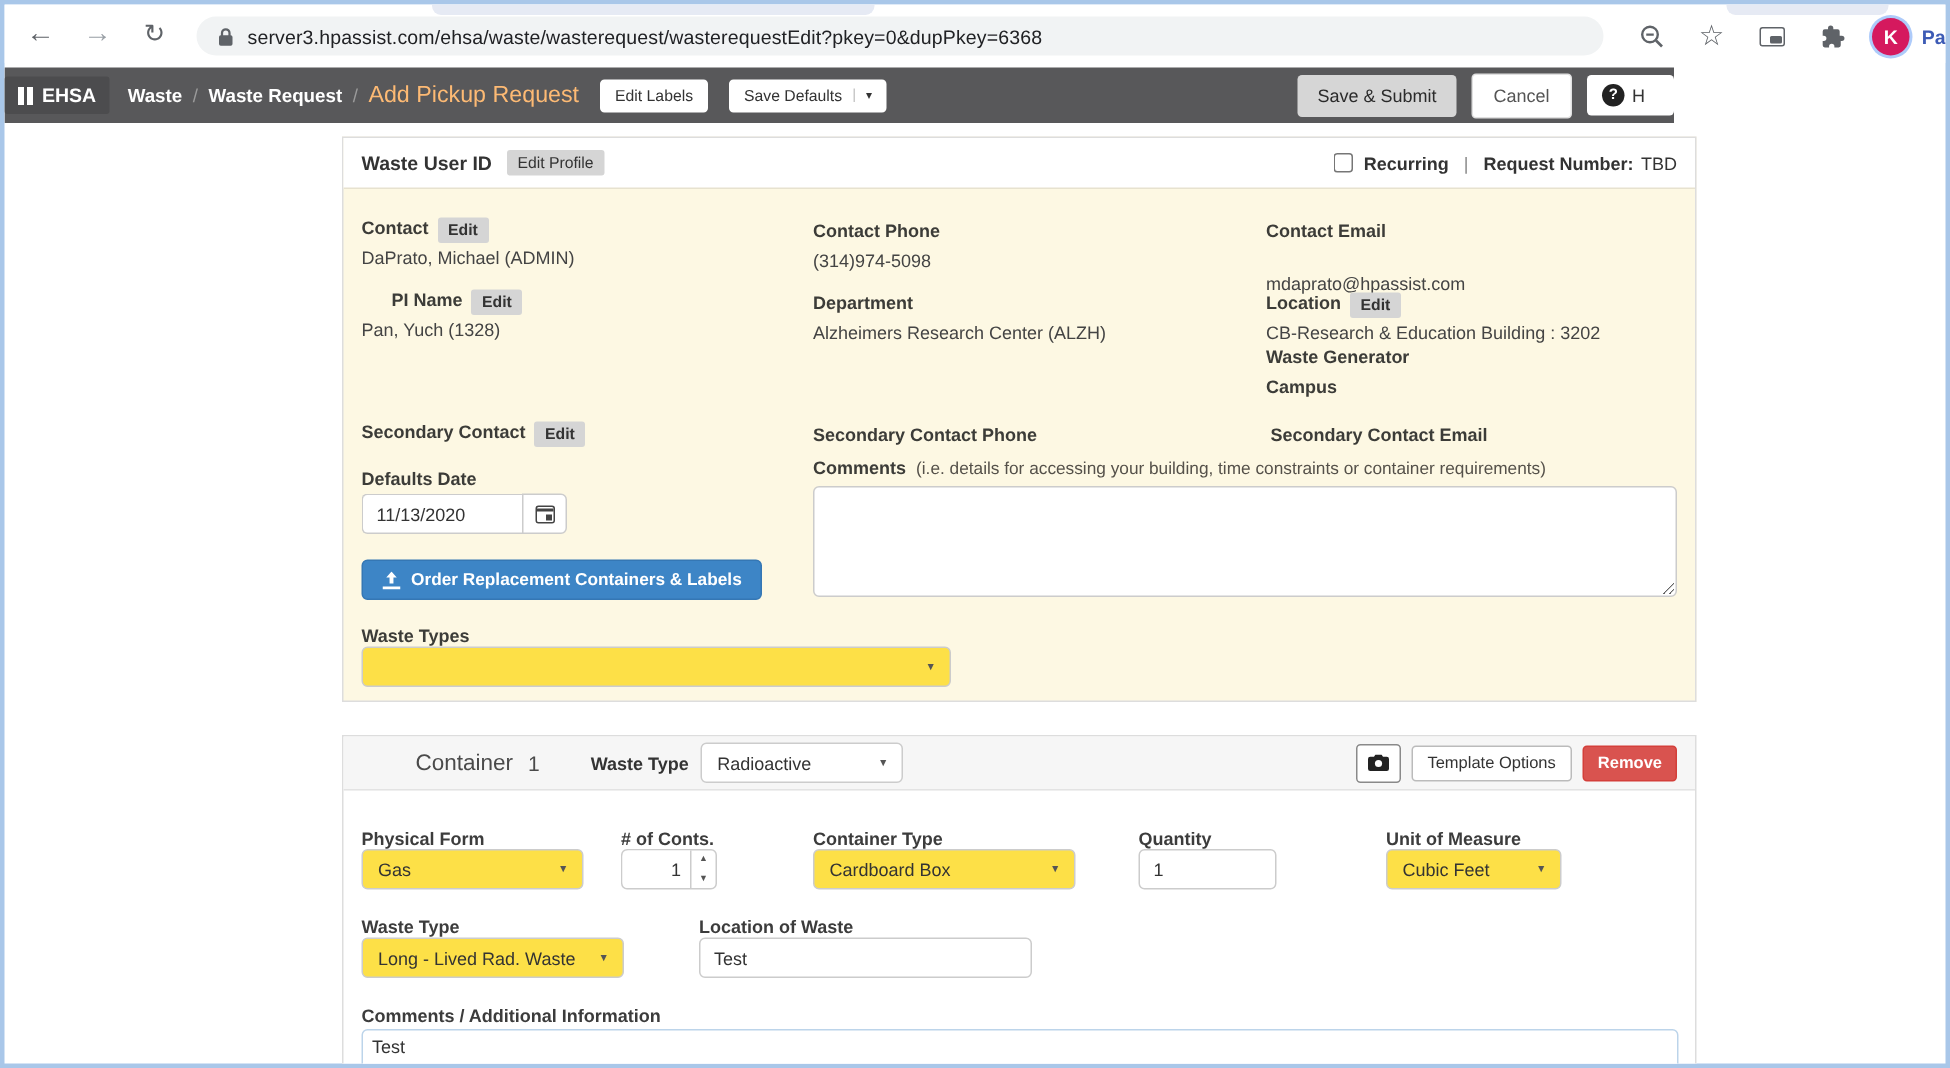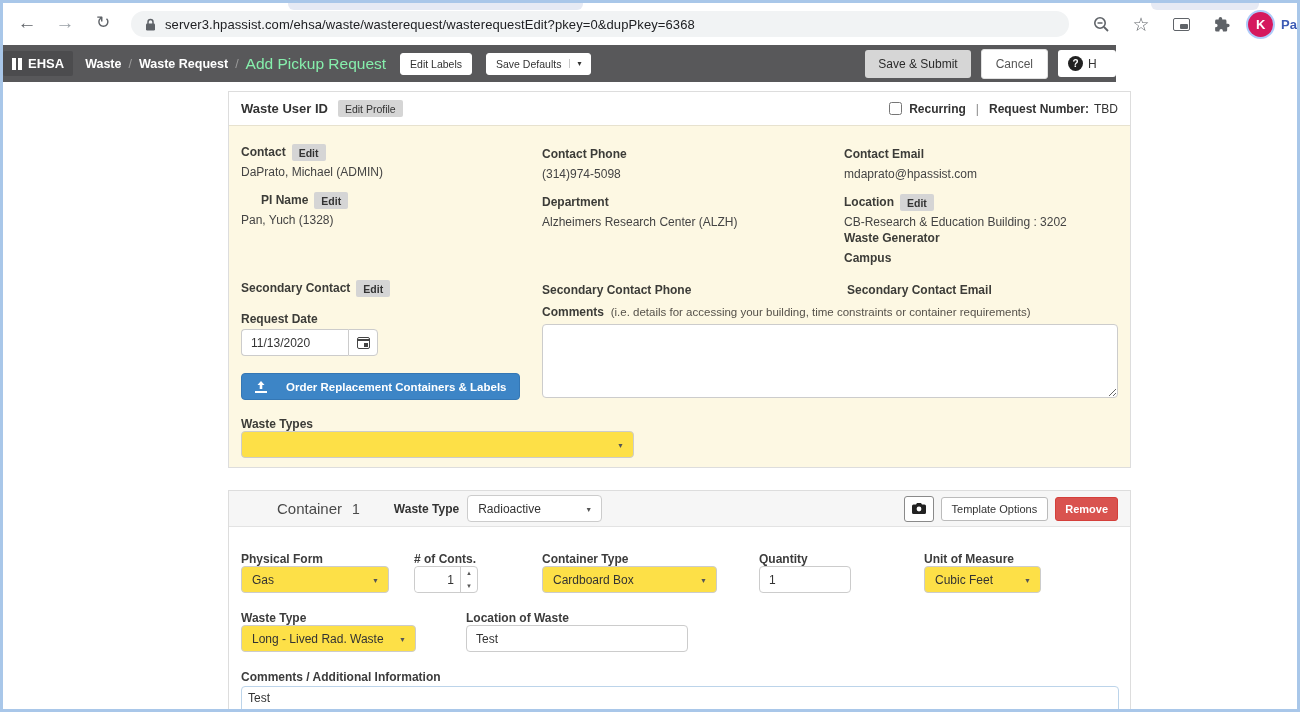--- a/index.html
+++ b/index.html
@@ -27,21 +27,21 @@
 
   
   .navbar { position:absolute; top:42px; left:0; width:1113px; height:37px; background:#58585a; display:flex; align-items:center; padding:0 0; }
   .brand { background:#4c4c4e; display:flex; align-items:center; padding:5px 9px; border-radius:2px; cursor:pointer; }
   .brandicon { display:inline-flex; gap:2px; margin-right:6px; }
   .brandicon i { display:block; width:4px; height:12px; background:#fff; }
   .brandtxt { color:#fff; font-weight:bold; font-size:13px; }
   .crumbs { display:flex; align-items:center; margin-left:12px; white-space:nowrap; }
   .crumb { color:#fff; font-weight:bold; font-size:12.5px; cursor:pointer; }
   .crumbsep { color:#9b9b9b; font-size:12.5px; margin:0 7px; }
-  .crumbactive { color:#86efac; font-size:15.5px; font-weight:normal; }
+  .crumbactive { color:#fdba74; font-size:15.5px; font-weight:normal; }
   .wbtn { background:#fff; color:#333; font-size:10.5px; border:1px solid #fff; border-radius:3px; padding:4px 9px; margin-left:14px; cursor:pointer; display:flex; align-items:center; }
   .wbtn .caretsep { border-left:1px solid #c9c9c9; margin-left:8px; padding-left:7px; font-size:8px; color:#333; }
   .navspacer { flex:1; }
   .btn-savesubmit { background:#d6d6d6; color:#2b2b2b; font-size:12px; border-radius:3px; padding:7px 13px; cursor:pointer; margin-right:10px; }
   .btn-cancel { background:#fff; color:#555; font-size:12px; border:1px solid #e0e0e0; border-radius:3px; padding:7px 14px; cursor:pointer; margin-right:10px; }
   .btn-help { background:#fff; color:#333; font-size:12px; border-radius:3px; padding:6px 10px; cursor:pointer; display:flex; align-items:center; width:58px; }
   .qcirc { width:15px; height:15px; border-radius:50%; background:#222; color:#fff; font-size:10px; font-weight:bold; display:flex; align-items:center; justify-content:center; margin-right:5px; flex:none; }
 
   
   .panel1 { position:absolute; left:225px; top:88px; width:903px; height:377px; border:1px solid #ddd; background:#fdf8e3; }
@@ -64,21 +64,21 @@
   .sel .caret { position:absolute; right:9px; top:50%; transform:translateY(-50%); font-size:7px; color:#555; }
 
   .dategroup { position:absolute; left:12px; top:203px; width:137px; height:27px; display:flex; }
   .dategroup input { width:107px; height:27px; border:1px solid #ccc; border-right:none; border-radius:4px 0 0 4px; font-size:12px; padding:0 9px; color:#333; font-family:"Liberation Sans",sans-serif; }
   .calbtn { width:30px; height:27px; border:1px solid #ccc; border-radius:0 4px 4px 0; background:#fff; display:flex; align-items:center; justify-content:center; cursor:pointer; }
   .calicon { width:13px; height:12px; border:1.5px solid #444; border-radius:2px; position:relative; }
   .calicon::before { content:""; position:absolute; left:0; right:0; top:1.5px; height:1.5px; background:#444; }
   .calicon::after { content:""; position:absolute; right:1px; bottom:1px; width:4px; height:4px; background:#444; }
 
   .commentsbox { position:absolute; left:313px; top:198px; width:576px; height:74px; border:1px solid #ccc; border-radius:4px; background:#fff; resize:both; font-family:"Liberation Sans",sans-serif; font-size:12px; padding:6px 8px; color:#333; }
-  .orderbtn { position:absolute; left:12px; top:247px; height:27px; background:#3d85c6; border:1px solid #3577b4; color:#fff; font-size:11.5px; font-weight:bold; border-radius:4px; padding:0 13px; display:flex; align-items:center; gap:19px; cursor:pointer; }
+  .orderbtn { position:absolute; left:12px; top:247px; height:27px; background:#3d85c6; border:1px solid #3577b4; color:#fff; font-size:11.5px; font-weight:bold; border-radius:4px; padding:0 13px; display:flex; align-items:center; gap:7px; cursor:pointer; }
 
   .panel2 { position:absolute; left:225px; top:487px; width:903px; height:280px; border:1px solid #ddd; background:#fff; }
   .p2head { position:absolute; top:0; left:0; width:100%; height:36px; background:#f6f6f6; border-bottom:1px solid #e3e3e3; display:flex; align-items:center; padding:0 12px; }
   .ctitle { font-size:15px; color:#4a4a4a;margin-left:36px; }
   .cnum { font-size:14px; color:#4a4a4a; margin-left:10px; }
   .p2head .wtlabel { font-size:12px; font-weight:bold; color:#333; margin-left:34px; margin-right:8px; }
   .selinline { position:relative; background:#fff; border:1px solid #ccc; border-radius:4px; height:27px; display:flex; align-items:center; padding:0 24px 0 10px; font-size:12px; color:#333; cursor:pointer; }
   .selinline .caret { position:absolute; right:9px; top:50%; transform:translateY(-50%); font-size:7px; color:#555; }
   .p2head .right { margin-left:auto; display:flex; align-items:center; gap:7px; }
   .cambtn { width:30px; height:26px; background:#fff; border:1px solid #8a8a8a; border-radius:3px; display:flex; align-items:center; justify-content:center; cursor:pointer; }
@@ -177,21 +177,21 @@
         <span class="bold">Request Number:</span>
         <span class="tbd">TBD</span>
       </span>
     </div>
 
     <div class="flabel" style="left:12px; top:53px;"><span>Contact</span><span class="chip">Edit</span></div>
     <div class="fvalue" style="left:12px; top:73px;">DaPrato, Michael (ADMIN)</div>
     <div class="flabel" style="left:12px; top:101px;margin-left:20px;"><span>PI Name</span><span class="chip">Edit</span></div>
     <div class="fvalue" style="left:12px; top:121px;">Pan, Yuch (1328)</div>
     <div class="flabel" style="left:12px; top:189px;"><span>Secondary Contact</span><span class="chip">Edit</span></div>
-    <div class="flabel" style="left:12px; top:220px;">Request Date</div>
+    <div class="flabel" style="left:12px; top:220px;">Defaults Date</div>
     <div class="dategroup" style="top:237px;">
       <input type="text" value="11/13/2020" style="">
       <span class="calbtn">
           <span class="calicon"></span>
         </span>
     </div>
     <div class="orderbtn" style="top:281px;">
       <svg width="12" height="12" viewBox="0 0 12 12">
           <path fill="#fff" d="M6 0 2.5 4h2.2v4h2.6V4h2.2zM0 10h12v2H0z"></path>
         </svg>
@@ -205,21 +205,21 @@
 
     <div class="flabel" style="left:313px; top:55px;">Contact Phone</div>
     <div class="fvalue" style="left:313px; top:75px;">(314)974-5098</div>
     <div class="flabel" style="left:313px; top:103px;">Department</div>
     <div class="fvalue" style="left:313px; top:123px;">Alzheimers Research Center (ALZH)</div>
     <div class="flabel" style="left:313px; top:191px;">Secondary Contact Phone</div>
     <div class="flabel" style="left:313px; top:213px;"><span>Comments</span>&nbsp; <span class="hint">(i.e. details for accessing your building, time constraints or container requirements)</span></div>
     <textarea class="commentsbox" style="top: 232px;"></textarea>
 
     <div class="flabel" style="left:615px; top:55px;">Contact Email</div>
-    <div class="fvalue" style="left:615px; top:75px;">mdaprato@hpassist.com</div>
+    <div class="fvalue" style="left:615px; top:90px;">mdaprato@hpassist.com</div>
     <div class="flabel" style="left:615px; top:103px;"><span>Location</span><span class="chip">Edit</span></div>
     <div class="fvalue" style="left:615px; top:123px;">CB-Research &amp; Education Building : 3202</div>
     <div class="flabel" style="left:615px; top:139px;">Waste Generator</div>
     <div class="flabel" style="left:615px; top:159px;">Campus</div>
     <div class="flabel" style="left:618px; top:191px;">Secondary Contact Email</div>
   </div>
 
   <div class="panel2 p2">
     <div class="p2head">
       <span class="ctitle">Container</span>

